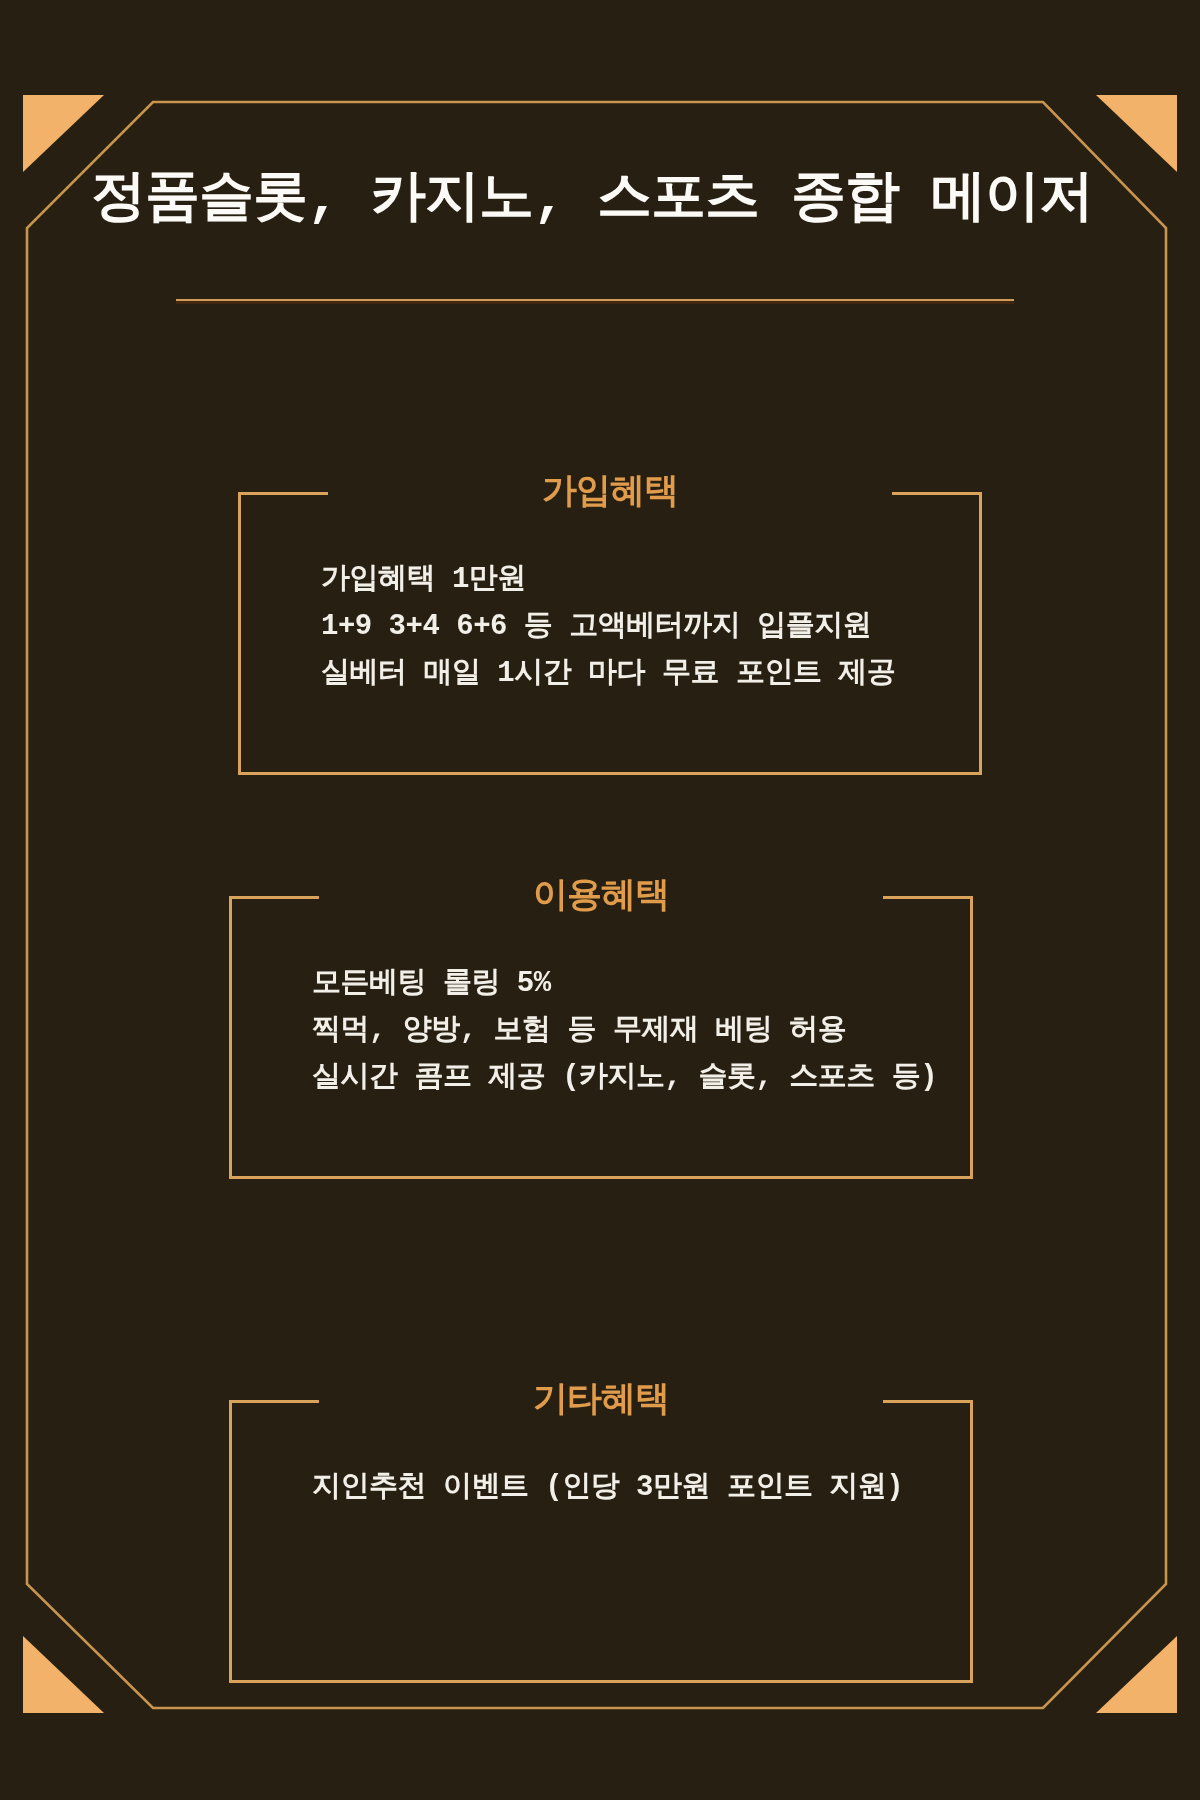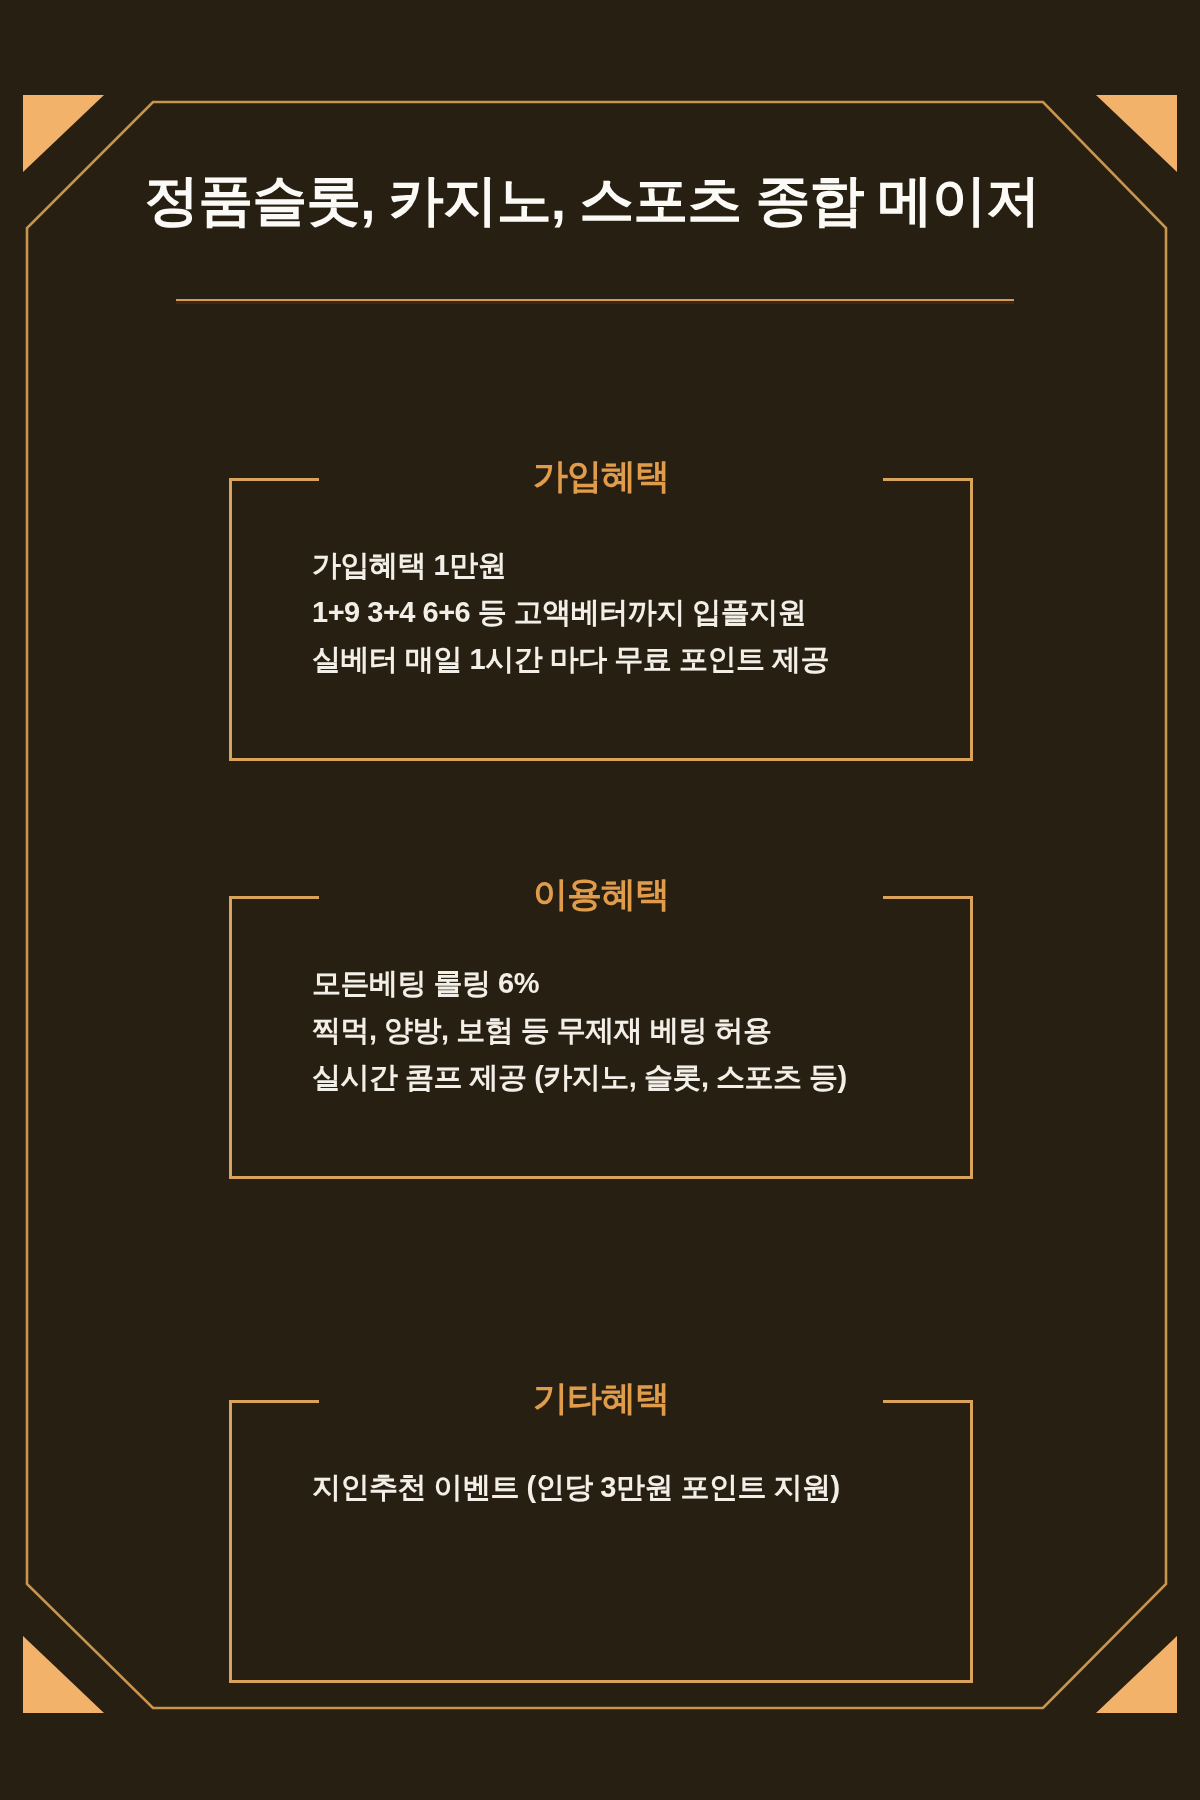--- a/index.html
+++ b/index.html
@@ -15,21 +15,21 @@
     --body-text:#f2efe8;
   }
   *{margin:0;padding:0;box-sizing:border-box;}
   html,body{background:#151109;}
   .canvas{
     position:relative;
     width:1200px;height:1800px;
     margin:0 auto;
     background:var(--background);
     overflow:hidden;
-    font-family:Liberation Sans, sans-serif;
+    font-family:Liberation Mono, monospace;
   }
   
   .frame-svg{position:absolute;left:0;top:0;width:1200px;height:1800px;}
   .frame-line{fill:none;stroke:var(--frame-gold);stroke-width:2.6px;}
   .corner-tri{fill:var(--corner-triangle);}
   
   .page-title{
     position:absolute;left:0;right:16px;top:168px;
     text-align:center;
     font-size:55px;line-height:64px;font-weight:800;
@@ -65,21 +65,21 @@
   }
   .panel-lines{
     position:absolute;left:80px;top:64px;right:20px;
   }
   .panel-lines p{
     font-size:29px;line-height:47px;font-weight:600;
     color:var(--body-text);
     letter-spacing:-0.5px;
     white-space:nowrap;
   }
-  .panel-signup{top:478px;}
+  .panel-signup{top:492px;margin-left:9px;}
   .panel-usage{top:896px;}
   .panel-etc{top:1400px;}
 </style>
 </head>
 <body>
 
 <div class="canvas">
 
   <svg class="frame-svg" viewBox="0 0 1200 1800">
     <polygon class="frame-line" points="153,102 1043,102 1166,228 1166,1584 1043,1708 153,1708 27,1584 27,228"></polygon>
@@ -102,21 +102,21 @@
       <p>1+9 3+4 6+6 등 고액베터까지 입플지원</p>
       <p>실베터 매일 1시간 마다 무료 포인트 제공</p>
     </div>
   </section>
 
   <section class="panel panel-usage">
     <span class="top-seg left"></span>
     <span class="top-seg right"></span>
     <h2 class="panel-title">이용혜택</h2>
     <div class="panel-lines">
-      <p>모든베팅 롤링 6%</p>
+      <p>모든베팅 롤링 5%</p>
       <p>찍먹, 양방, 보험 등 무제재 베팅 허용</p>
       <p>실시간 콤프 제공 (카지노, 슬롯, 스포츠 등)</p>
     </div>
   </section>
 
   <section class="panel panel-etc">
     <span class="top-seg left"></span>
     <span class="top-seg right"></span>
     <h2 class="panel-title">기타혜택</h2>
     <div class="panel-lines">

